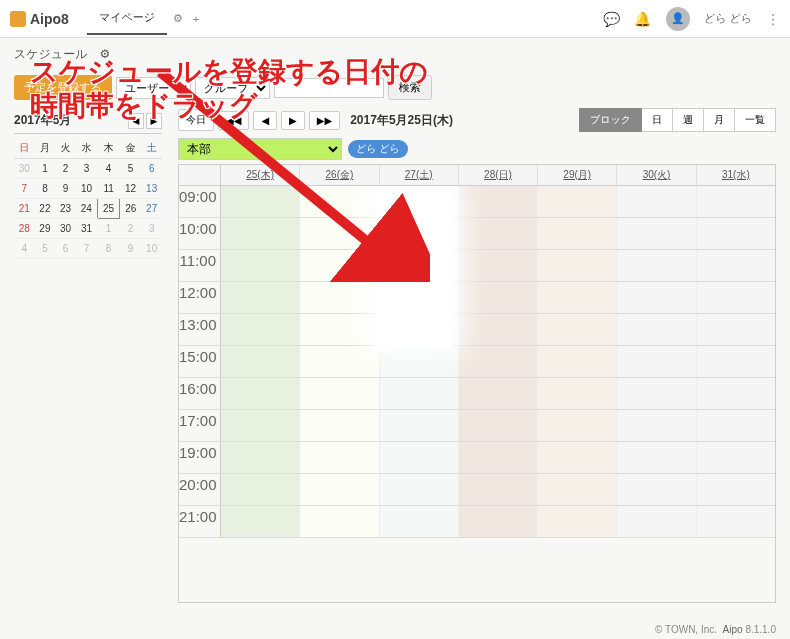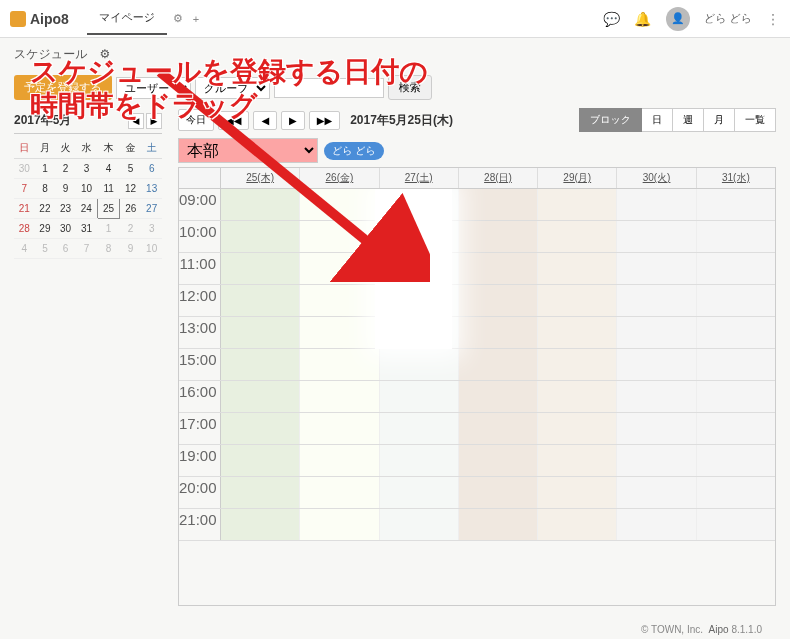--- a/index.html
+++ b/index.html
@@ -42,21 +42,21 @@
 .main { flex: 1; }
 .main-nav { display: flex; align-items: center; gap: 4px; padding-bottom: 6px; }
 .nav-btn { border: 1px solid #ccc; background: #fff; padding: 3px 7px; font-size: 10px; cursor: pointer; border-radius: 2px; }
 .date-display { font-size: 12px; font-weight: bold; margin-left: 6px; }
 .view-btns { margin-left: auto; display: flex; }
 .view-btn { border: 1px solid #ccc; background: #fff; padding: 4px 10px; font-size: 10px; cursor: pointer; }
 .view-btn.active { background: #888; color: #fff; border-color: #888; }
 .view-btn.grouped { border-left: none; }
 
 .dept-row { display: flex; align-items: center; gap: 6px; padding-bottom: 4px; }
-.dept-select { border: 1px solid #ccc; padding: 2px 4px; font-size: 16px; background: #fca5a5; width: 140px; }
+.dept-select { border: 1px solid #ccc; padding: 2px 4px; font-size: 12px; background: #bef264; width: 164px; }
 .user-tag { background: #4a8dd8; color: #fff; padding: 2px 8px; border-radius: 9px; font-size: 10px; }
 
 .cal-grid { border: 1px solid #ccc; position: relative; }
 .cal-head { display: flex; background: #f5f5f5; border-bottom: 1px solid #ccc; }
 .time-col-h { width: 42px; border-right: 1px solid #ccc; }
 .day-h { flex: 1; text-align: center; padding: 3px 0; font-size: 10px; border-right: 1px solid #ddd; text-decoration: underline; color: #555; }
 .day-h:last-child { border-right: none; }
 .cal-body { height: 416px; overflow-y: auto; position: relative; }
 .cal-body::-webkit-scrollbar { width: 14px; }
 .cal-body::-webkit-scrollbar-track { background: #eee; }
@@ -67,21 +67,21 @@
 .day-cell:last-child { border-right: none; }
 .c0 { background: #e8f0e0; }
 .c1 { background: #fcfef5; }
 .c2 { background: #f5f8f6; }
 .c3 { background: #f0e8e0; }
 .c4 { background: #f5f0e8; }
 .c5 { background: #f5f5f5; }
 .c6 { background: #f5f5f5; }
 .highlight { position: absolute; background: #fff; left: calc(42px + (100% - 42px - 14px)/7*2); width: calc((100% - 42px - 14px)/7); top: 0; height: 160px; box-shadow: 0 0 24px 10px rgba(255,255,255,0.95); pointer-events: none; }
 
-.footer { position: absolute; bottom: 0; right: 28px; font-size: 10px; color: #888; padding: 4px 0; }
+.footer { position: absolute; bottom: 0; right: 14px; font-size: 10px; color: #888; padding: 4px 0; }
 .footer a { color: #666; }
 
 .annotation { position: absolute; top: 55px; left: 30px; color: #e02020; font-size: 28px; font-weight: bold; text-shadow: 1px 1px 0 #fff, -1px -1px 0 #fff, 1px -1px 0 #fff, -1px 1px 0 #fff; line-height: 1.2; pointer-events: none; z-index: 100; }
 .arrow { position: absolute; top: 62px; left: 150px; pointer-events: none; z-index: 99; }
 </style>
 </head>
 <body>
 
 <div class="topbar">
   <div class="logo">

